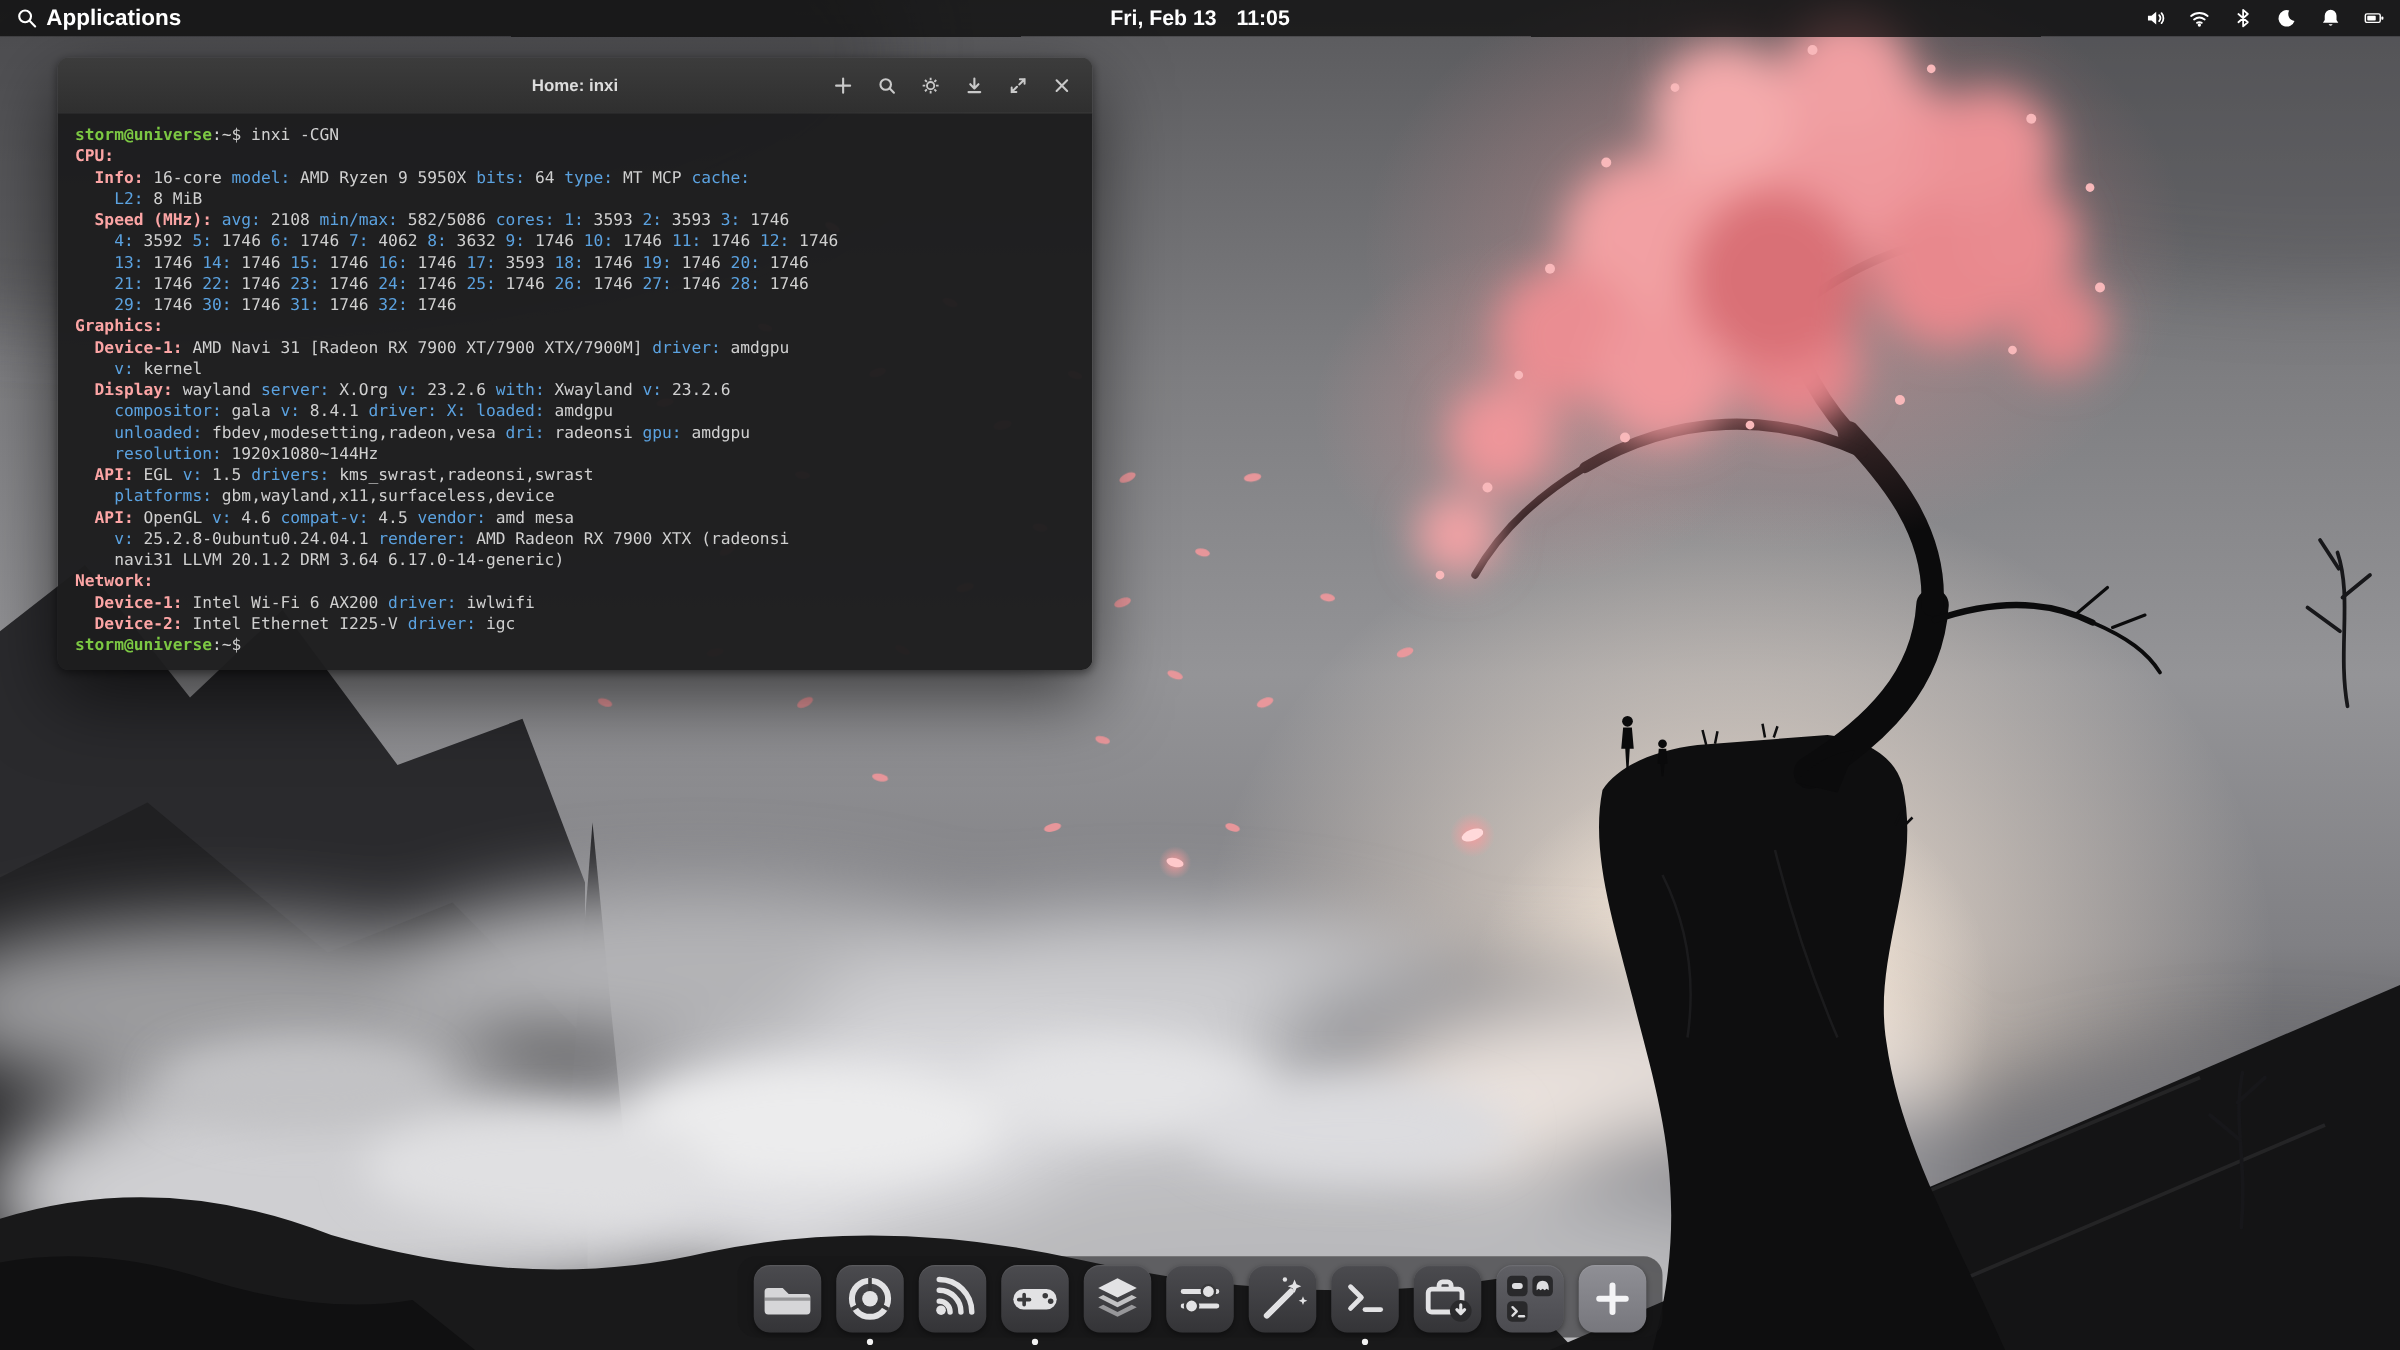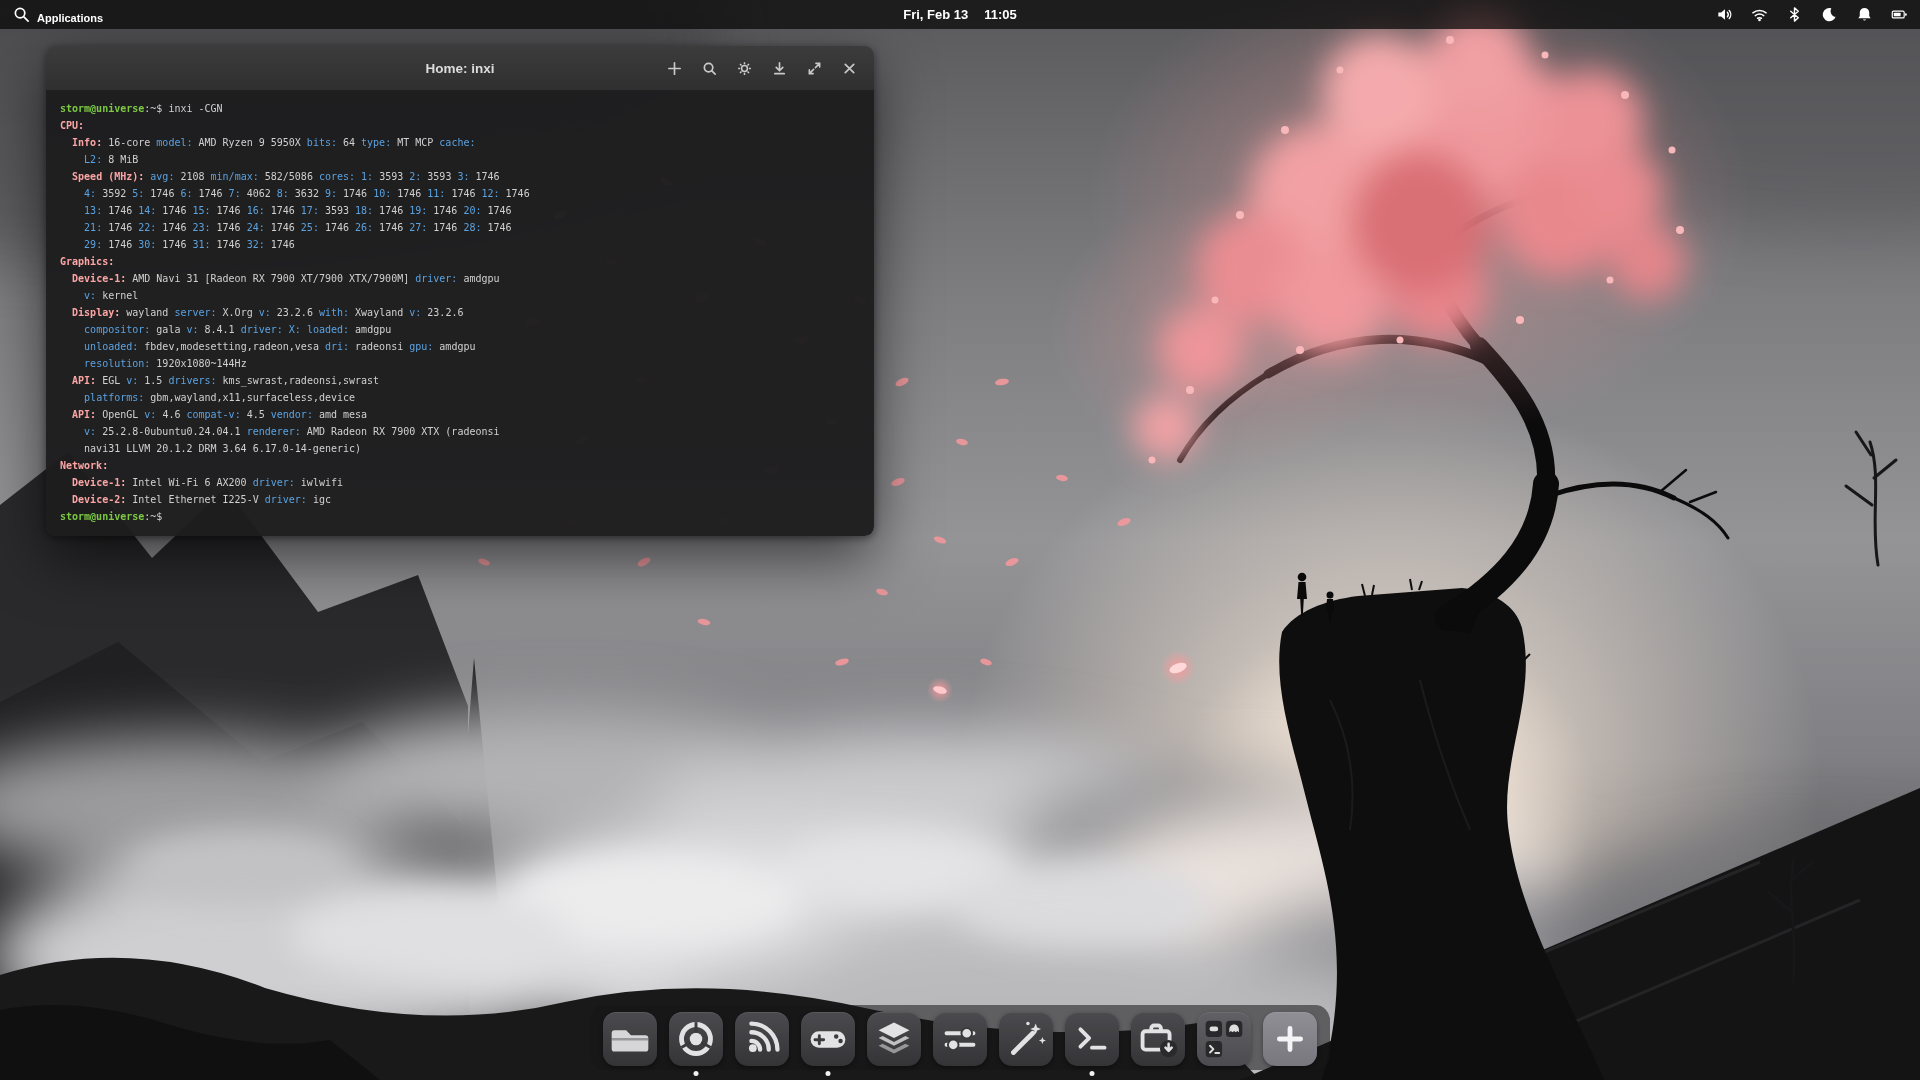--- a/index.html
+++ b/index.html
@@ -3,40 +3,40 @@
 <meta charset="utf-8">
 <style>
   html,body{margin:0;padding:0;width:1920px;height:1080px;overflow:hidden;
     font-family:"Liberation Sans",sans-serif;background:#6a6a6d;position:relative;}
   .wallpaper{position:absolute;inset:0;z-index:0;}
   .wallpaper svg{display:block;width:100%;height:100%;}
 
   
   .top-panel{position:absolute;top:0;left:0;right:0;height:29px;z-index:60;
     background:rgba(8,8,8,0.74);display:flex;align-items:center;color:#fff;padding:0 12px;box-sizing:border-box;}
-  .panel-left{display:flex;align-items:flex-end;gap:7px;font-weight:bold;font-size:11px;cursor:default;}
+  .panel-left{display:flex;align-items:center;gap:7px;font-weight:bold;font-size:18px;cursor:default;}
   .panel-center{position:absolute;left:50%;transform:translateX(-50%);display:flex;gap:16px;
-    font-weight:bold;font-size:13px;align-items:center;}
+    font-weight:bold;font-size:17px;align-items:center;}
   .panel-right{margin-left:auto;display:flex;align-items:center;gap:17px;}
   .p-icon{width:18px;height:18px;display:flex;align-items:center;justify-content:center;}
   .p-icon svg{width:17px;height:17px;}
 
   
   .terminal{position:absolute;left:10px;top:46px;width:828px;height:490px;z-index:40;
     border-radius:9px;overflow:hidden;box-shadow:0 22px 60px rgba(0,0,0,0.6),0 2px 8px rgba(0,0,0,0.45);margin-left:36px;}
   .terminal-header{height:44px;background:linear-gradient(#3c3c3c,#2f2f2f);border-bottom:1px solid #202020;
     display:flex;align-items:center;position:relative;}
   .terminal-title{position:absolute;left:0;right:0;text-align:center;color:#dcdcdc;
     font-weight:bold;font-size:13.5px;pointer-events:none;}
   .terminal-actions{margin-left:auto;display:flex;gap:9px;padding-right:12px;z-index:2;}
   .term-btn{width:26px;height:26px;border-radius:5px;display:flex;align-items:center;justify-content:center;
     color:#c9c9c9;}
   .term-btn svg{width:15px;height:15px;}
   .terminal-body{height:446px;background:rgba(29,29,30,0.97);padding:9px 14px;box-sizing:border-box;
-    font-family:"DejaVu Sans Mono",monospace;font-size:10px;line-height:17px;white-space:pre;}
+    font-family:"DejaVu Sans Mono",monospace;font-size:13px;line-height:17px;white-space:pre;}
   .seg-p{color:#7cc843;font-weight:bold;}
   .seg-d{color:#d0d0d0;}
   .seg-h{color:#fca5a5;font-weight:bold;}
   .seg-k{color:#5ba2e0;}
 
   
   .dock{position:absolute;left:50%;transform:translateX(-50%);bottom:10px;z-index:55;
     background:rgba(22,22,24,0.55);border-radius:15px;display:flex;align-items:flex-start;
     gap:10px;padding:7px 12px 0 12px;height:65px;box-sizing:border-box;}
   .dock-item{position:relative;width:56px;height:58px;display:flex;justify-content:center;}

